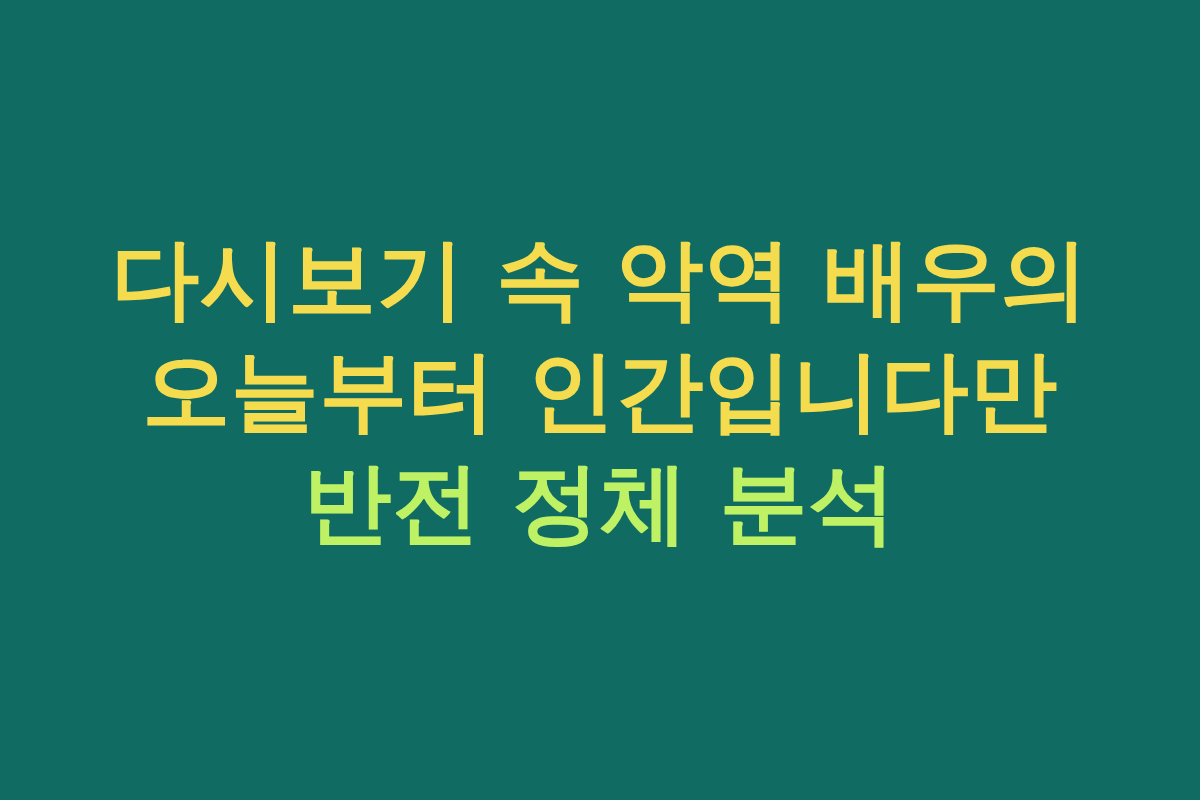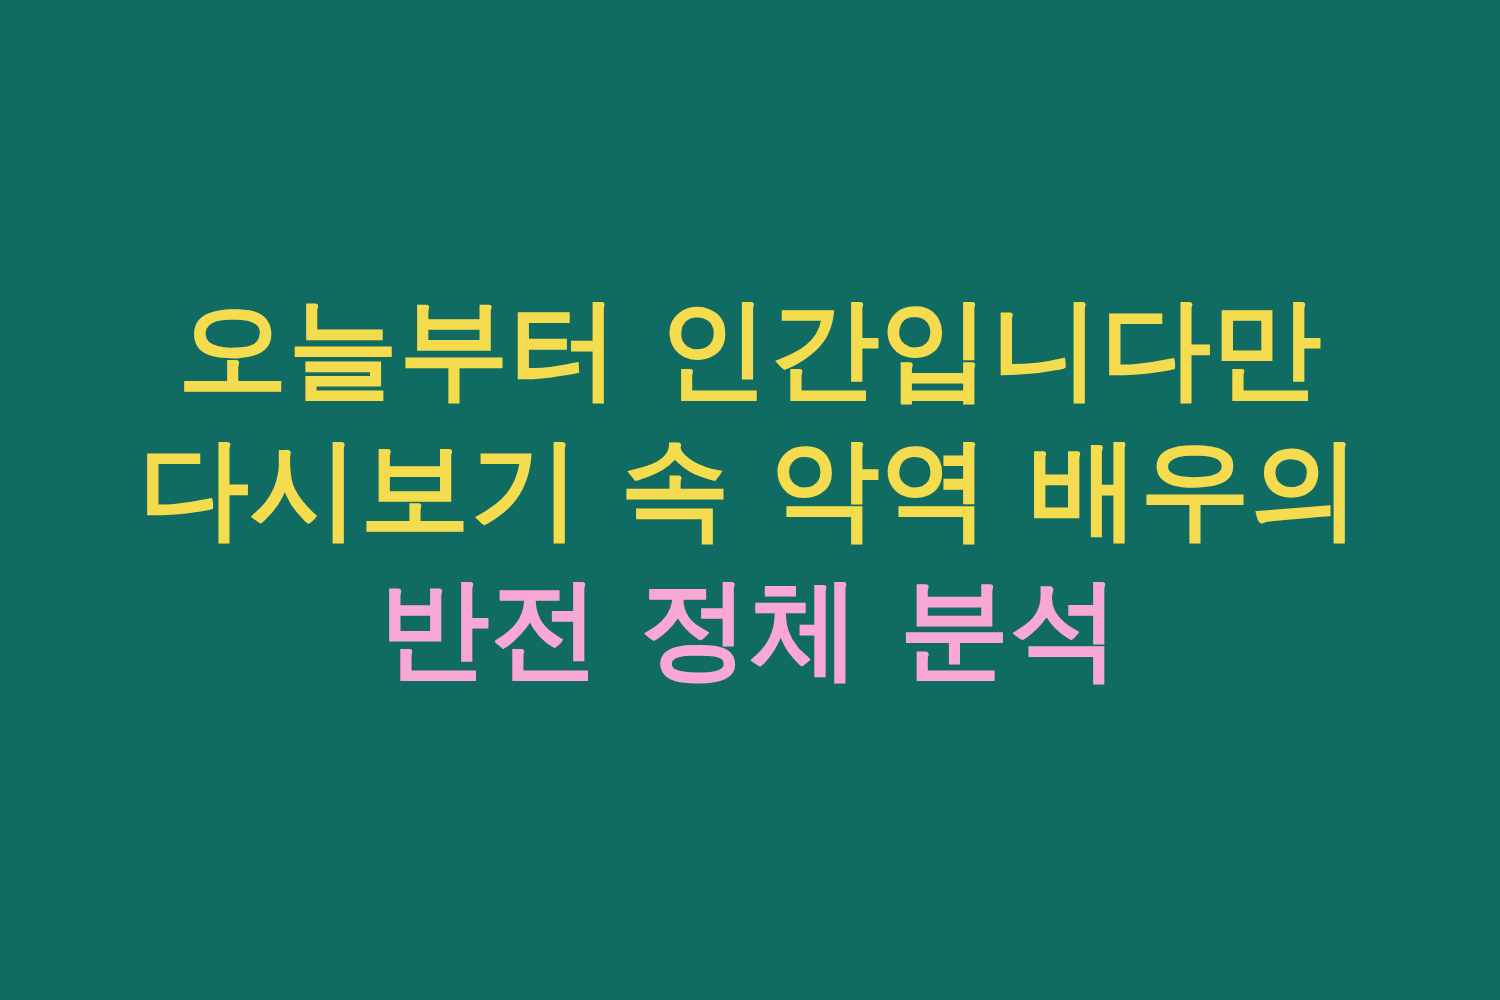--- a/index.html
+++ b/index.html
@@ -58,21 +58,21 @@
   .headline-line--2 { font-size: 88px; }
   .headline-line--3 { font-size: 88px; }
 </style>
 </head>
 <body>
 
 <div id="title-card" style="background: rgb(16, 107, 99);">
 
   <div id="headline">
 
+    <span class="headline-line headline-line--2" style="color: rgb(245, 220, 78); text-align: center;">다시보기 속 악역 배우의</span>
+
     <span class="headline-line headline-line--1" style="color: rgb(245, 220, 78); text-align: center;">오늘부터 인간입니다만</span>
 
-    <span class="headline-line headline-line--2" style="color: rgb(245, 220, 78); text-align: center;">다시보기 속 악역 배우의</span>
-
-    <span class="headline-line headline-line--3" style="color: #f9a8d4; text-align: center;">반전 정체 분석</span>
+    <span class="headline-line headline-line--3" style="color: #bef264; text-align: center;">반전 정체 분석</span>
 
   </div>
 
 </div>
 
 </body></html>

